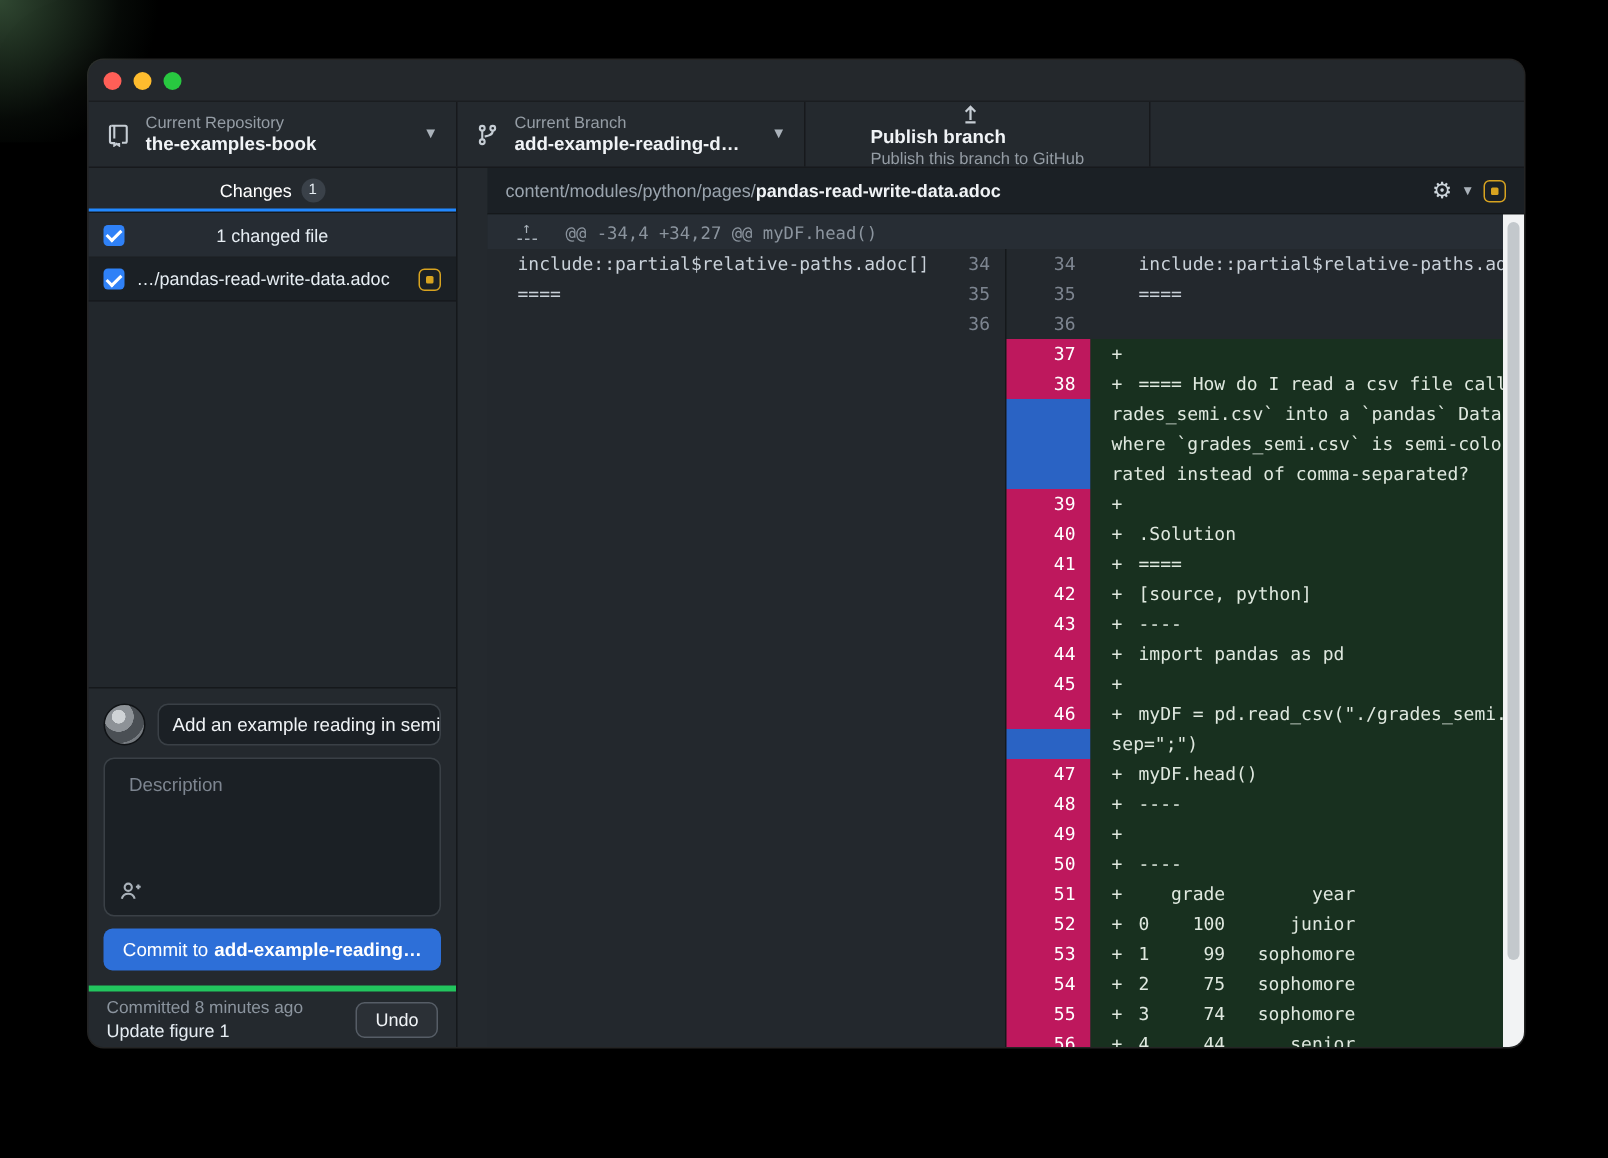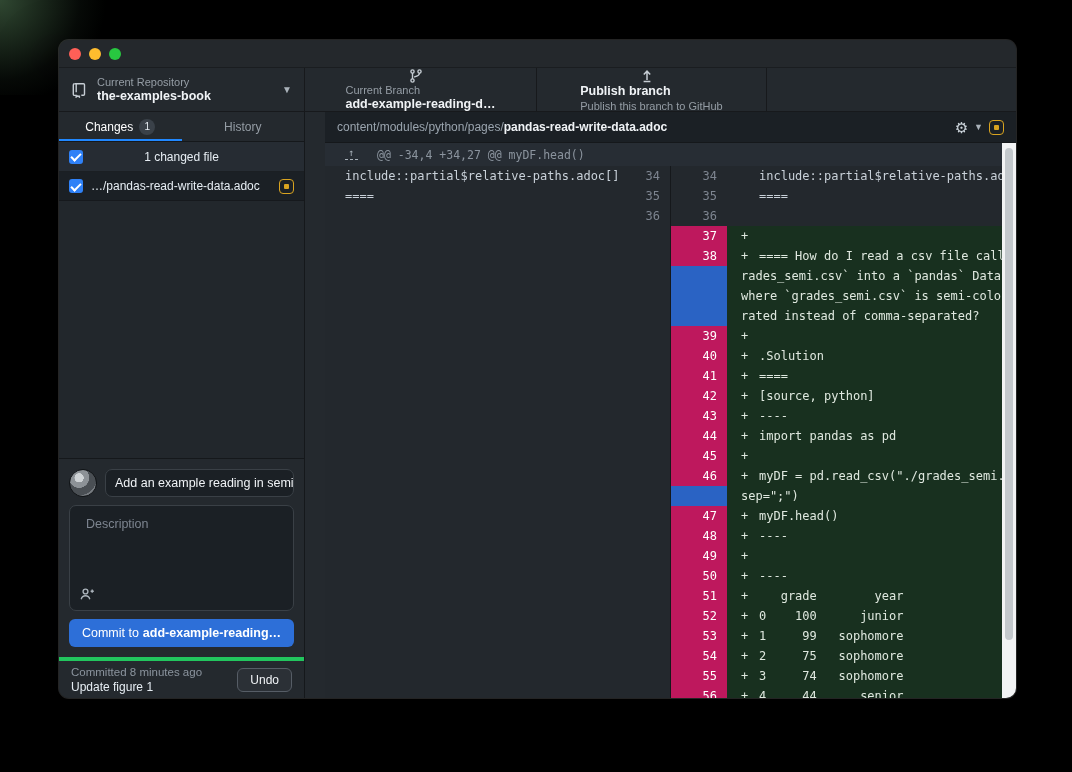--- a/index.html
+++ b/index.html
@@ -19,21 +19,21 @@
   .titlebar { height:28px; background:#24282c; flex:0 0 28px; position:relative;
     border-bottom:1px solid #1a1d20; }
   .traffic { position:absolute; top:8px; left:10px; display:flex; gap:8px; }
   .traffic span { width:12px; height:12px; border-radius:50%; display:block; }
   .tl-red { background:#ff5f57; } .tl-yellow { background:#febc2e; } .tl-green { background:#28c840; }
 
   
   .toolbar { height:44px; flex:0 0 44px; background:#24292e; display:flex;
     border-bottom:1px solid #17191c; }
   .tb-sec { display:flex; align-items:center; padding:0 12px; border-right:1px solid #17191c; position:relative; }
-  .tb-sec.repo { width:246px; } .tb-sec.branch { width:232px;flex-direction:column; } .tb-sec.publish { width:230px;flex-direction:column; }
+  .tb-sec.repo { width:246px; } .tb-sec.branch { width:232px; } .tb-sec.publish { width:230px;flex-direction:column; }
   .tb-icon { color:#c6cdd4; margin-right:10px; flex:0 0 auto; display:flex; }
   .tb-text { flex:1 1 auto; min-width:0; }
   .tb-label { font-size:11px; color:#959da5; line-height:13px; }
   .tb-value { font-size:12.5px; color:#f0f3f6; font-weight:bold; line-height:15px;
     white-space:nowrap; overflow:hidden; }
   .tb-sub { font-size:11px; color:#959da5; line-height:14px; font-weight:normal; }
   .tb-caret { color:#aab2ba; font-size:10px; margin-left:6px; }
 
   
   .content { flex:1 1 auto; display:flex; min-height:0;gap:20px; }
@@ -183,23 +183,20 @@
   </div>
 
   <div class="content">
 
     <div class="sidebar">
       <div class="tabbar">
         <div class="tab active">
           <span>Changes</span>
           <span class="tab-badge">1</span>
         </div>
-        <div class="tab">
-          <span>History</span>
-        </div>
       </div>
 
       <div class="files-header">
         <span class="checkbox"></span>
         <span class="fh-text">1 changed file</span>
       </div>
 
       <div class="file-row">
         <span class="checkbox"></span>
         <span class="file-name">…/pandas-read-write-data.adoc</span>

